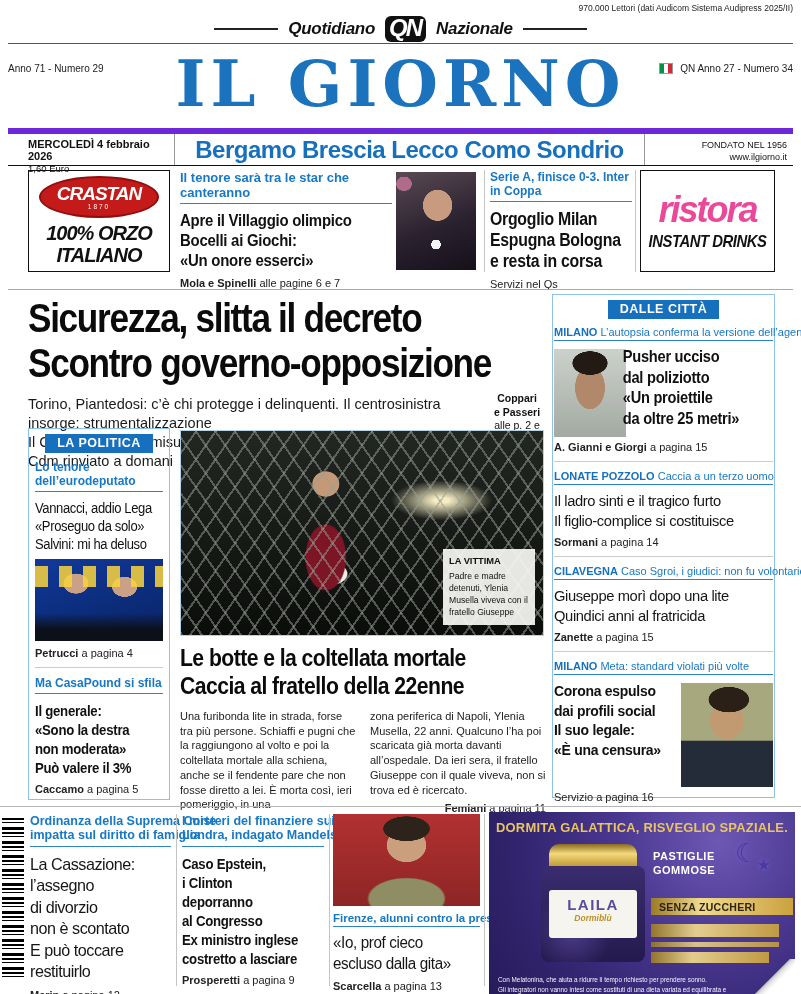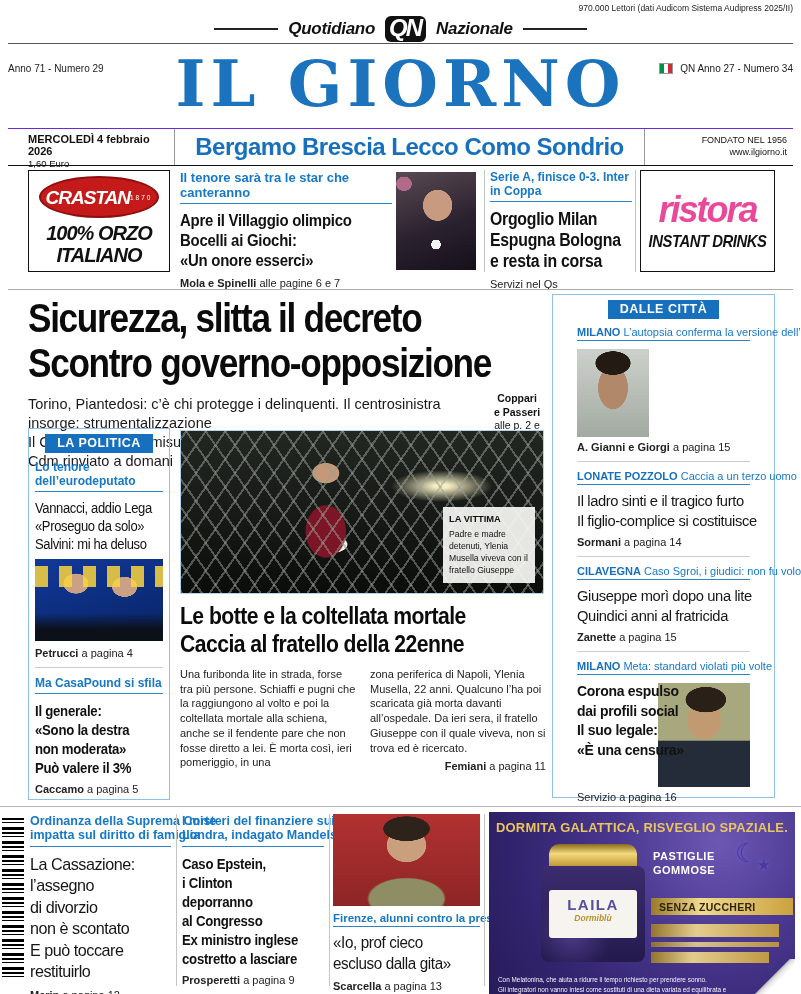--- a/index.html
+++ b/index.html
@@ -19,21 +19,21 @@
   .flag i{display:inline-block;width:4px;height:9px;}
   .flag .g{background:#009246}.flag .w{background:#fff}.flag .r{background:#ce2b37}
 
   
   #masthead{position:absolute;top:50px;left:0;right:0;text-align:center;
             font-family:"DejaVu Serif",serif;font-weight:bold;font-size:64px;line-height:1.05;
             color:#1b72bd;letter-spacing:5px;}
 
   
   #dateband{position:absolute;top:128px;left:8px;right:8px;height:38px;
-            border-top:1px solid #6d28d9;border-bottom:1px solid #111;display:flex;box-sizing:border-box;}
+            border-top:6px solid #6d28d9;border-bottom:1px solid #111;display:flex;box-sizing:border-box;}
   #dateband .c1{width:167px;border-right:1px solid #999;padding:4px 0 0 20px;box-sizing:border-box;}
   #dateband .c1 .d{font-weight:bold;font-size:11px;}
   #dateband .c1 .p{font-size:9.5px;margin-top:1px;}
   #dateband .c2{flex:1;border-right:1px solid #999;display:flex;align-items:center;justify-content:center;
                 color:#1670bd;font-weight:bold;font-size:24px;letter-spacing:-0.5px;}
   #dateband .c3{width:148px;text-align:right;padding:5px 6px 0 0;font-size:9px;line-height:1.35;box-sizing:border-box;}
 
   
   .kick{color:#1778c6;font-weight:bold;font-size:13px;border-bottom:1.5px solid #2e82c6;
         padding-bottom:3px;margin-bottom:7px;}
@@ -46,21 +46,21 @@
   .boxlabel{background:#1670bd;color:#fff;font-weight:bold;font-size:12.5px;letter-spacing:0.5px;
             padding:2px 12px 3px;width:max-content;margin:0 auto 7px;}
   .divider{border-top:1px solid #ccc;margin:8px 0;}
   .vsep{position:absolute;width:1px;background:#c4c4c4;}
 
   
   #topstrip{position:absolute;top:170px;left:28px;width:747px;height:114px;}
   #crastan{position:absolute;left:0;top:0;width:142px;height:102px;border:1.5px solid #111;
            box-sizing:border-box;text-align:center;padding-top:5px;}
   .crastan-oval{width:116px;height:38px;margin:0 auto;background:#c41a1a;border-radius:50%;
-                border:2.5px solid #8d0f0f;color:#fff;display:flex;flex-direction:row;
+                border:2.5px solid #8d0f0f;color:#fff;display:flex;flex-direction:column;
                 align-items:center;justify-content:center;}
   .crastan-oval .b1{font-weight:900;font-style:italic;font-size:19px;letter-spacing:-1px;line-height:1;}
   .crastan-oval .b2{font-size:6.5px;letter-spacing:2px;}
   .crastan-txt{font-style:italic;font-weight:900;font-size:20px;line-height:1.1;margin-top:4px;letter-spacing:-1px;}
   #bocelli{position:absolute;left:152px;top:0;width:212px;}
   #bocelli .hl div{font-weight:bold;font-size:17px;line-height:20px;transform:scaleX(.88);letter-spacing:-0.3px;}
   #bocelli-photo{position:absolute;left:368px;top:2px;width:80px;height:98px;
      background:radial-gradient(ellipse 16% 12% at 10% 12%,#b06a8a 60%,rgba(176,106,138,0) 62%),
                 radial-gradient(ellipse 30% 26% at 52% 34%,#c89b80 60%,rgba(200,155,128,0) 62%),
                 radial-gradient(ellipse 10% 8% at 50% 74%,#f2f2f2 60%,rgba(242,242,242,0) 62%),
@@ -76,21 +76,21 @@
   
   #hr-lead{position:absolute;top:289px;left:8px;right:8px;height:1px;background:#aaa;}
   #lead{position:absolute;top:296px;left:28px;width:518px;}
   #lead .hl div{font-weight:bold;font-size:40px;line-height:45px;letter-spacing:-1.5px;transform:scaleX(.88);color:#0b0b0b;}
   #lead .deck{margin-top:9px;font-size:14.5px;line-height:1.3;width:458px;color:#1a1a1a;}
   #lead .ref{position:absolute;right:2px;top:96px;width:54px;text-align:center;font-size:10.5px;line-height:1.3;}
   #lead .ref .rb{font-weight:bold;}
 
   
   #rightcol{position:absolute;top:294px;left:552px;width:223px;height:504px;border:1px solid #8fc0e8;
-            box-sizing:border-box;padding:5px 24px;}
+            box-sizing:border-box;padding:5px 1px;}
   #rightcol .citykick{font-size:11px;}
   .mugshot{float:left;width:72px;height:88px;margin:2px 8px 4px 0;
      background:radial-gradient(ellipse 40% 22% at 50% 16%,#241a14 60%,rgba(36,26,20,0) 62%),
                 radial-gradient(ellipse 34% 40% at 50% 44%,#b2886a 60%,rgba(178,136,106,0) 62%),
                 linear-gradient(#ccd2cb,#a3aaa2);}
   #rc-s1 .hl div{font-weight:bold;font-size:17px;line-height:20.5px;transform:scaleX(.86);letter-spacing:-0.3px;}
   .hl-light div{font-weight:400;font-size:15.5px;line-height:19.5px;transform:scaleX(.95);letter-spacing:-0.4px;color:#161616;}
   #rc-s4 .hl div{font-weight:bold;font-size:15.5px;line-height:19.5px;transform:scaleX(.9);letter-spacing:-0.3px;}
   .coronaphoto{float:right;width:92px;height:104px;margin:2px 0 4px 6px;
      background:radial-gradient(ellipse 36% 20% at 52% 16%,#2a2018 60%,rgba(42,32,24,0) 62%),
@@ -108,21 +108,21 @@
      background:radial-gradient(ellipse 16% 20% at 32% 30%,#caa184 60%,rgba(202,161,132,0) 62%),
                 radial-gradient(ellipse 16% 20% at 70% 34%,#caa184 60%,rgba(202,161,132,0) 62%),
                 linear-gradient(160deg,#12399a 0%,#0c2d7c 55%,#0a2366 100%);overflow:hidden;}
   .vanphoto:before{content:"";position:absolute;left:0;right:0;top:8%;height:26%;
      background:repeating-linear-gradient(90deg,rgba(250,212,60,.85) 0 13px,rgba(250,212,60,0) 13px 24px);}
   .vanphoto:after{content:"";position:absolute;left:0;right:0;bottom:0;height:34%;
      background:linear-gradient(rgba(10,14,26,0),#0c1018 60%);}
 
   
   #center{position:absolute;top:430px;left:180px;width:366px;}
-  #center .photo{position:relative;width:364px;height:164px;border:1px solid #b6d2e8;box-sizing:border-box;
+  #center .photo{position:relative;width:364px;height:206px;border:1px solid #b6d2e8;box-sizing:border-box;
      background:repeating-linear-gradient(55deg,rgba(150,160,148,.5) 0 2px,rgba(0,0,0,0) 2px 16px),
                 repeating-linear-gradient(-55deg,rgba(150,160,148,.5) 0 2px,rgba(0,0,0,0) 2px 16px),
                 radial-gradient(ellipse 20% 14% at 72% 34%,#f5ecc2 10%,rgba(245,236,194,0) 70%),
                 radial-gradient(ellipse 9% 26% at 40% 62%,#7c1626 60%,rgba(124,22,38,0) 64%),
                 radial-gradient(ellipse 6% 10% at 40% 26%,#c59878 60%,rgba(197,152,120,0) 64%),
                 radial-gradient(ellipse 8% 9% at 41% 70%,#efefe8 60%,rgba(239,239,232,0) 64%),
                 linear-gradient(#232722,#0b0d0b);}
   .caption{position:absolute;right:8px;bottom:10px;width:80px;background:rgba(246,246,243,.93);
            padding:6px 6px 7px;font-size:8.6px;line-height:1.4;color:#111;}
   .caption .ct{font-weight:bold;font-size:9.3px;margin-bottom:2px;}
@@ -281,20 +281,26 @@
   </div>
 
   <div id="rightcol">
     <div class="boxlabel">DALLE CITTÀ</div>
 
     <div id="rc-s1">
       <div class="citykick">
         <span class="city">MILANO</span><span class="rest"> L’autopsia conferma la versione dell’agente</span>
       </div>
       <div class="mugshot"></div>
+      <div class="hl">
+        <div>Pusher ucciso</div>
+        <div>dal poliziotto</div>
+        <div>«Un proiettile</div>
+        <div>da oltre 25 metri»</div>
+      </div>
       <div class="by clr">
         <span class="b">A. Gianni e Giorgi</span><span> a pagina 15</span>
       </div>
     </div>
 
     <div class="divider"></div>
 
     <div id="rc-s2">
       <div class="citykick">
         <span class="city">LONATE POZZOLO</span><span class="rest"> Caccia a un terzo uomo</span>

